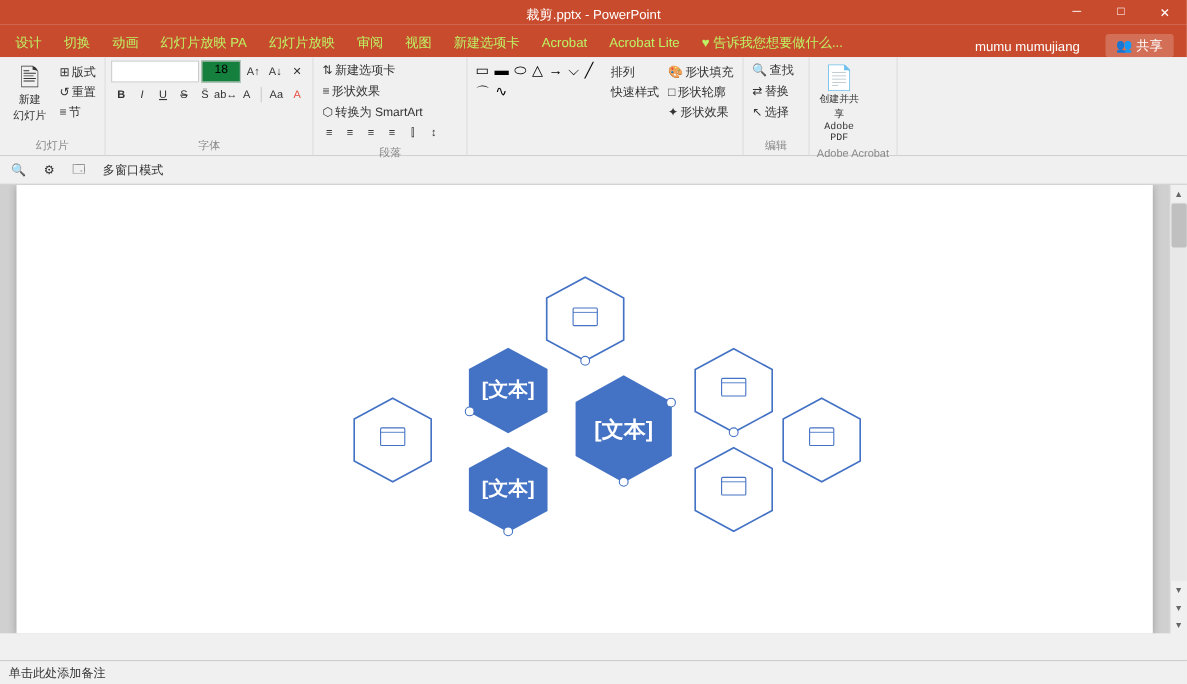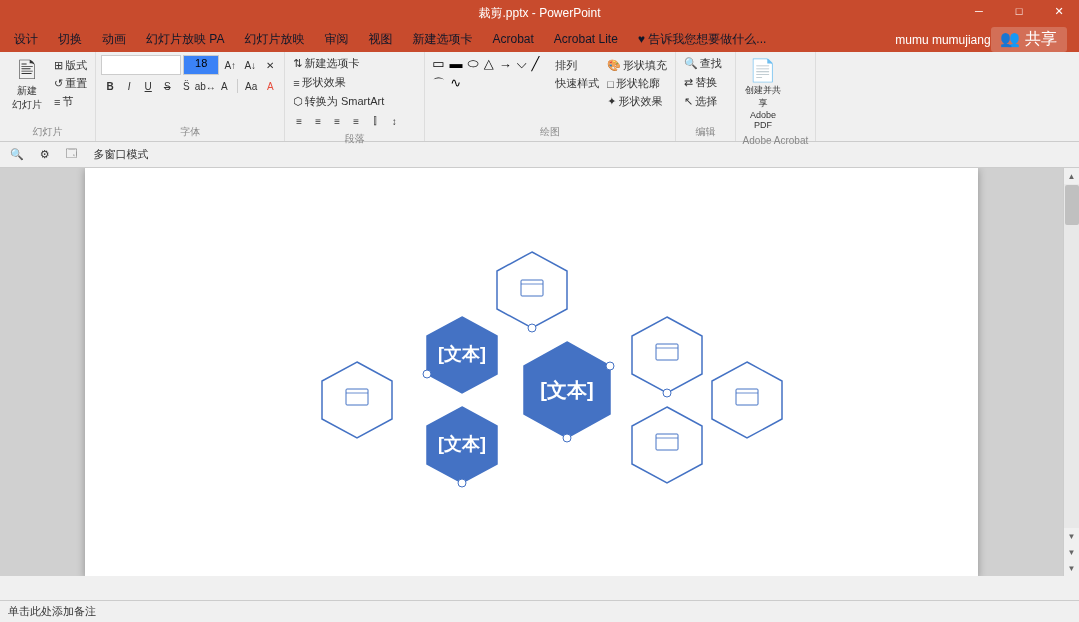--- a/index.html
+++ b/index.html
@@ -38,45 +38,45 @@
     .ribbon-tabs {
       height: 30px;
       background: #c84b2d;
       display: flex;
       align-items: flex-end;
       padding-left: 4px;
       padding-right: 4px;
     }
     .ribbon-tab {
       padding: 4px 10px;
-      color: #0f172a;
+      color: #bef264;
       font-size: 12px;
       cursor: pointer;
       height: 26px;
       display: flex;
       align-items: center;
       border-radius: 3px 3px 0 0;
     }
     .ribbon-right {
       margin-left: auto;
       display: flex;
       align-items: center;
       color: white;
       font-size: 12px;
       padding-right: 8px;
-      gap: 0;
+      gap: 23px;
       margin-top: 14px;
     }
     .share-btn {
       background: rgba(255,255,255,0.2);
       padding: 2px 10px;
       border-radius: 3px;
       color: white;
       cursor: pointer;
-      font-size: 16px;
+      font-size: 12px;
     }
 
     
     .secondary-toolbar {
       height: 26px;
       background: #f0f0f0;
       border-bottom: 1px solid #ccc;
       display: flex;
       align-items: center;
       padding: 0 4px;
@@ -101,21 +101,21 @@
     .canvas-area {
       flex: 1;
       background: #d0d0d0;
       display: flex;
       align-items: center;
       justify-content: center;
       overflow: hidden;
       position: relative;
     }
     .slide-canvas {
-      width: 893px;
+      width: 1033px;
       height: 410px;
       background: white;
       position: relative;
       box-shadow: 0 2px 8px rgba(0,0,0,0.3);
     }
 
     
     .right-scrollbar {
       width: 16px;
       background: #f0f0f0;
@@ -234,21 +234,21 @@
       min-width: 80px;
       font-size: 11px;
       background: white;
       height: 20px;
     }
     .font-size-box {
       border: 1px solid #ccc;
       padding: 1px 4px;
       width: 36px;
       font-size: 11px;
-      background: #3b82f6;
+      background: #15803d;
       height: 20px;
       text-align: center;
     }
     .btn-row {
       display: flex;
       gap: 1px;
     }
     .ic-btn {
       width: 18px;
       height: 18px;
@@ -397,37 +397,36 @@
       <div class="t-col">
         <div class="t-small-btn">排列</div>
         <div class="t-small-btn">快速样式</div>
       </div>
       <div class="t-col">
         <div class="t-small-btn">🎨 <span>形状填充</span></div>
         <div class="t-small-btn">□ <span>形状轮廓</span></div>
         <div class="t-small-btn">✦ <span>形状效果</span></div>
       </div>
     </div>
-    <div class="t-group-name">绘图</div>
   </div>
 
   <div class="t-group" style="min-width:60px;">
     <div class="t-group-top" style="flex-direction:column;gap:2px;">
       <div class="t-small-btn">🔍 <span>查找</span></div>
       <div class="t-small-btn">⇄ <span>替换</span></div>
       <div class="t-small-btn">↖ <span>选择</span></div>
     </div>
     <div class="t-group-name" style="font-size:10px;color:#888;">编辑</div>
   </div>
 
   <div class="t-group" style="min-width:80px;">
     <div class="t-group-top">
       <div class="t-big-btn">
         <div class="t-big-icon" style="color:#c84b2d;">📄</div>
-        <div style="font-size:9px;text-align:center;">创建并共享<br>Adobe PDF</div>
+        <div style="font-size:9px;text-align:center;font-family:Liberation Mono, monospace;">创建并共享<br>Adobe PDF</div>
       </div>
     </div>
     <div class="t-group-name">Adobe Acrobat</div>
   </div>
 </div>
 
 <div class="secondary-toolbar">
   <div class="sec-btn">🔍</div>
   <div class="sec-btn">⚙</div>
   <div class="sec-btn">🗔</div>

